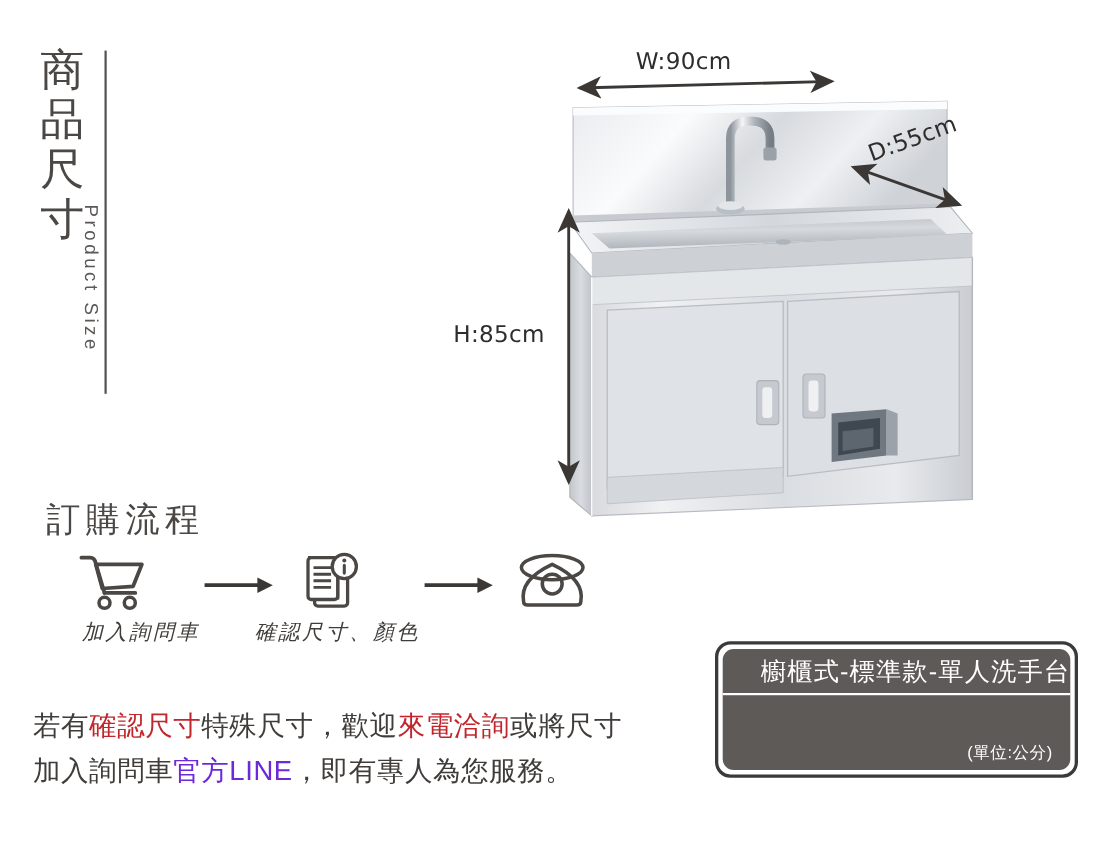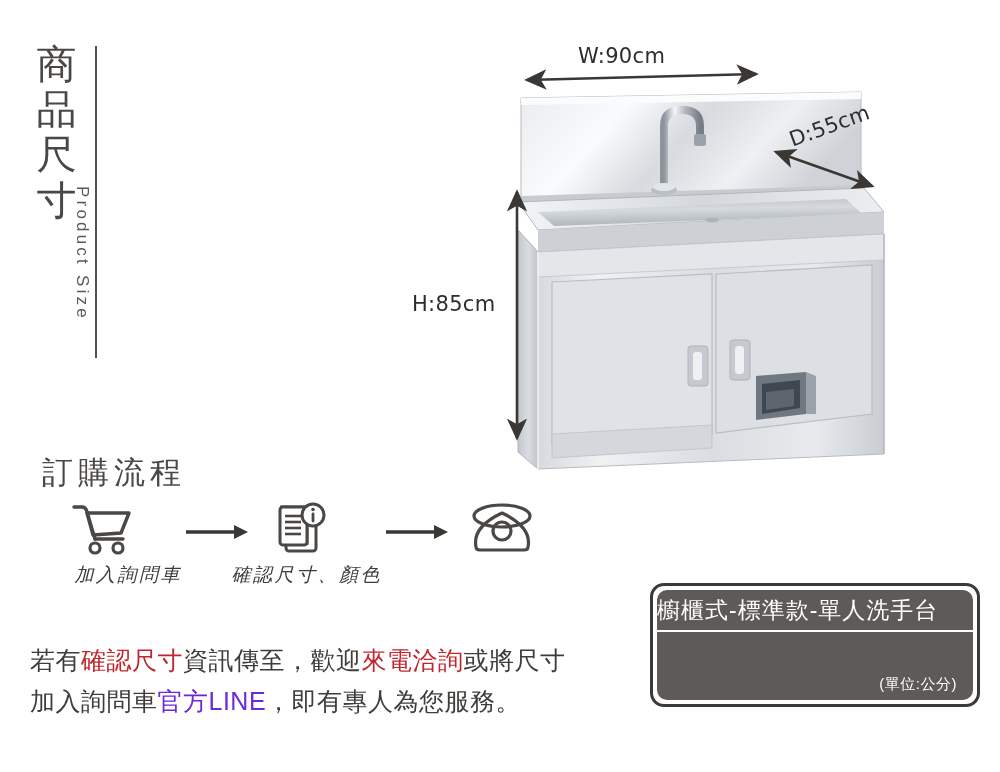--- a/index.html
+++ b/index.html
@@ -72,21 +72,21 @@
   .plate{
     position:absolute;left:650px;top:583px;width:330px;height:124px;
     border:3px solid #3a3a3a;border-radius:14px;background:#ffffff;
     box-sizing:border-box;padding:4px;
   }
   .plate-inner{
     width:100%;height:100%;background:#5e5a58;border-radius:10px;
     box-sizing:border-box;display:flex;flex-direction:column;
   }
   .plate-title{
-    height:40px;line-height:40px;text-align:left;color:#ffffff;
+    height:40px;line-height:40px;text-align:right;color:#ffffff;
     font-size:23px;letter-spacing:1px;border-bottom:2px solid #ffffff;
     white-space:nowrap;
   }
   .plate-body{flex:1;position:relative;}
   .plate-dims{
     display:flex;justify-content:space-around;align-items:center;
     padding:12px 18px 0 18px;color:#ffffff;font-size:21px;
     font-family:"DejaVu Sans","Liberation Sans",sans-serif;letter-spacing:.5px;
   }
   .plate-unit{
@@ -271,21 +271,21 @@
           <path d="M10 44 Q6 24 36 10 Q66 24 62 44 Q62 47 58 47 L14 47 Q10 47 10 44 Z" fill="none" stroke="#4a4745" stroke-width="3.2" stroke-linejoin="round"></path>
           <ellipse cx="36" cy="13" rx="28" ry="11" fill="none" stroke="#4a4745" stroke-width="3.2"></ellipse>
           <circle cx="36" cy="28" r="9" fill="none" stroke="#4a4745" stroke-width="3.2"></circle>
         </svg>
       </div>
     </div>
   </div>
 
   <div class="note">
     <div>
-      <span>若有</span><span class="hl-red">確認尺寸</span><span>資訊傳至，歡迎</span><span class="hl-red">來電洽詢</span><span>或將尺寸</span>
+      <span>若有</span><span class="hl-red">確認尺寸</span><span>特殊尺寸，歡迎</span><span class="hl-red">來電洽詢</span><span>或將尺寸</span>
     </div>
     <div>
       <span>加入詢問車</span><span class="hl-green">官方LINE</span><span>，即有專人為您服務。</span>
     </div>
   </div>
 
   <div class="plate">
     <div class="plate-inner">
       <div class="plate-title">櫥櫃式-標準款-單人洗手台</div>
       <div class="plate-body">

